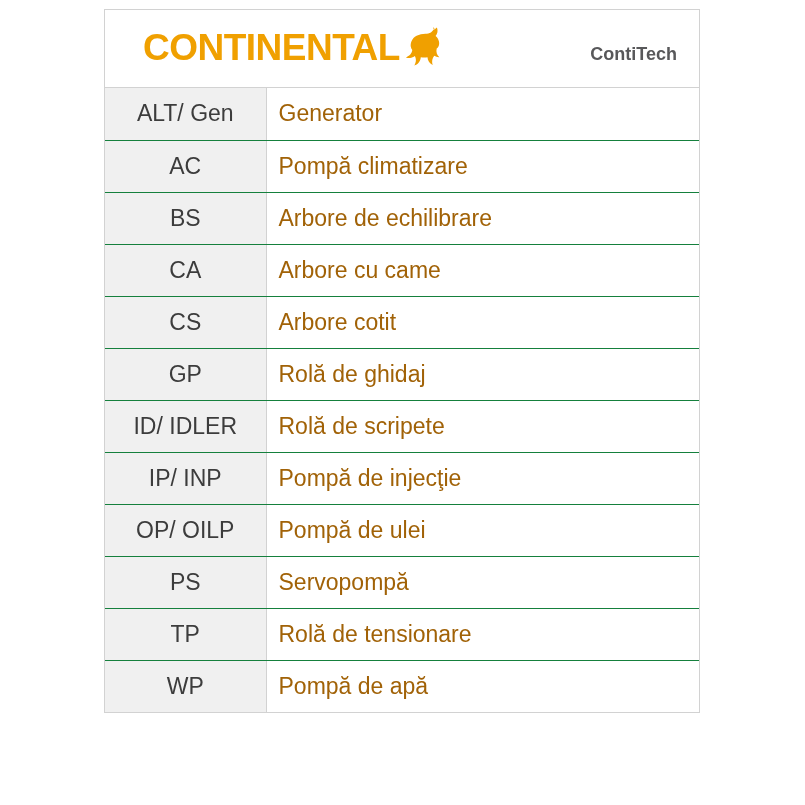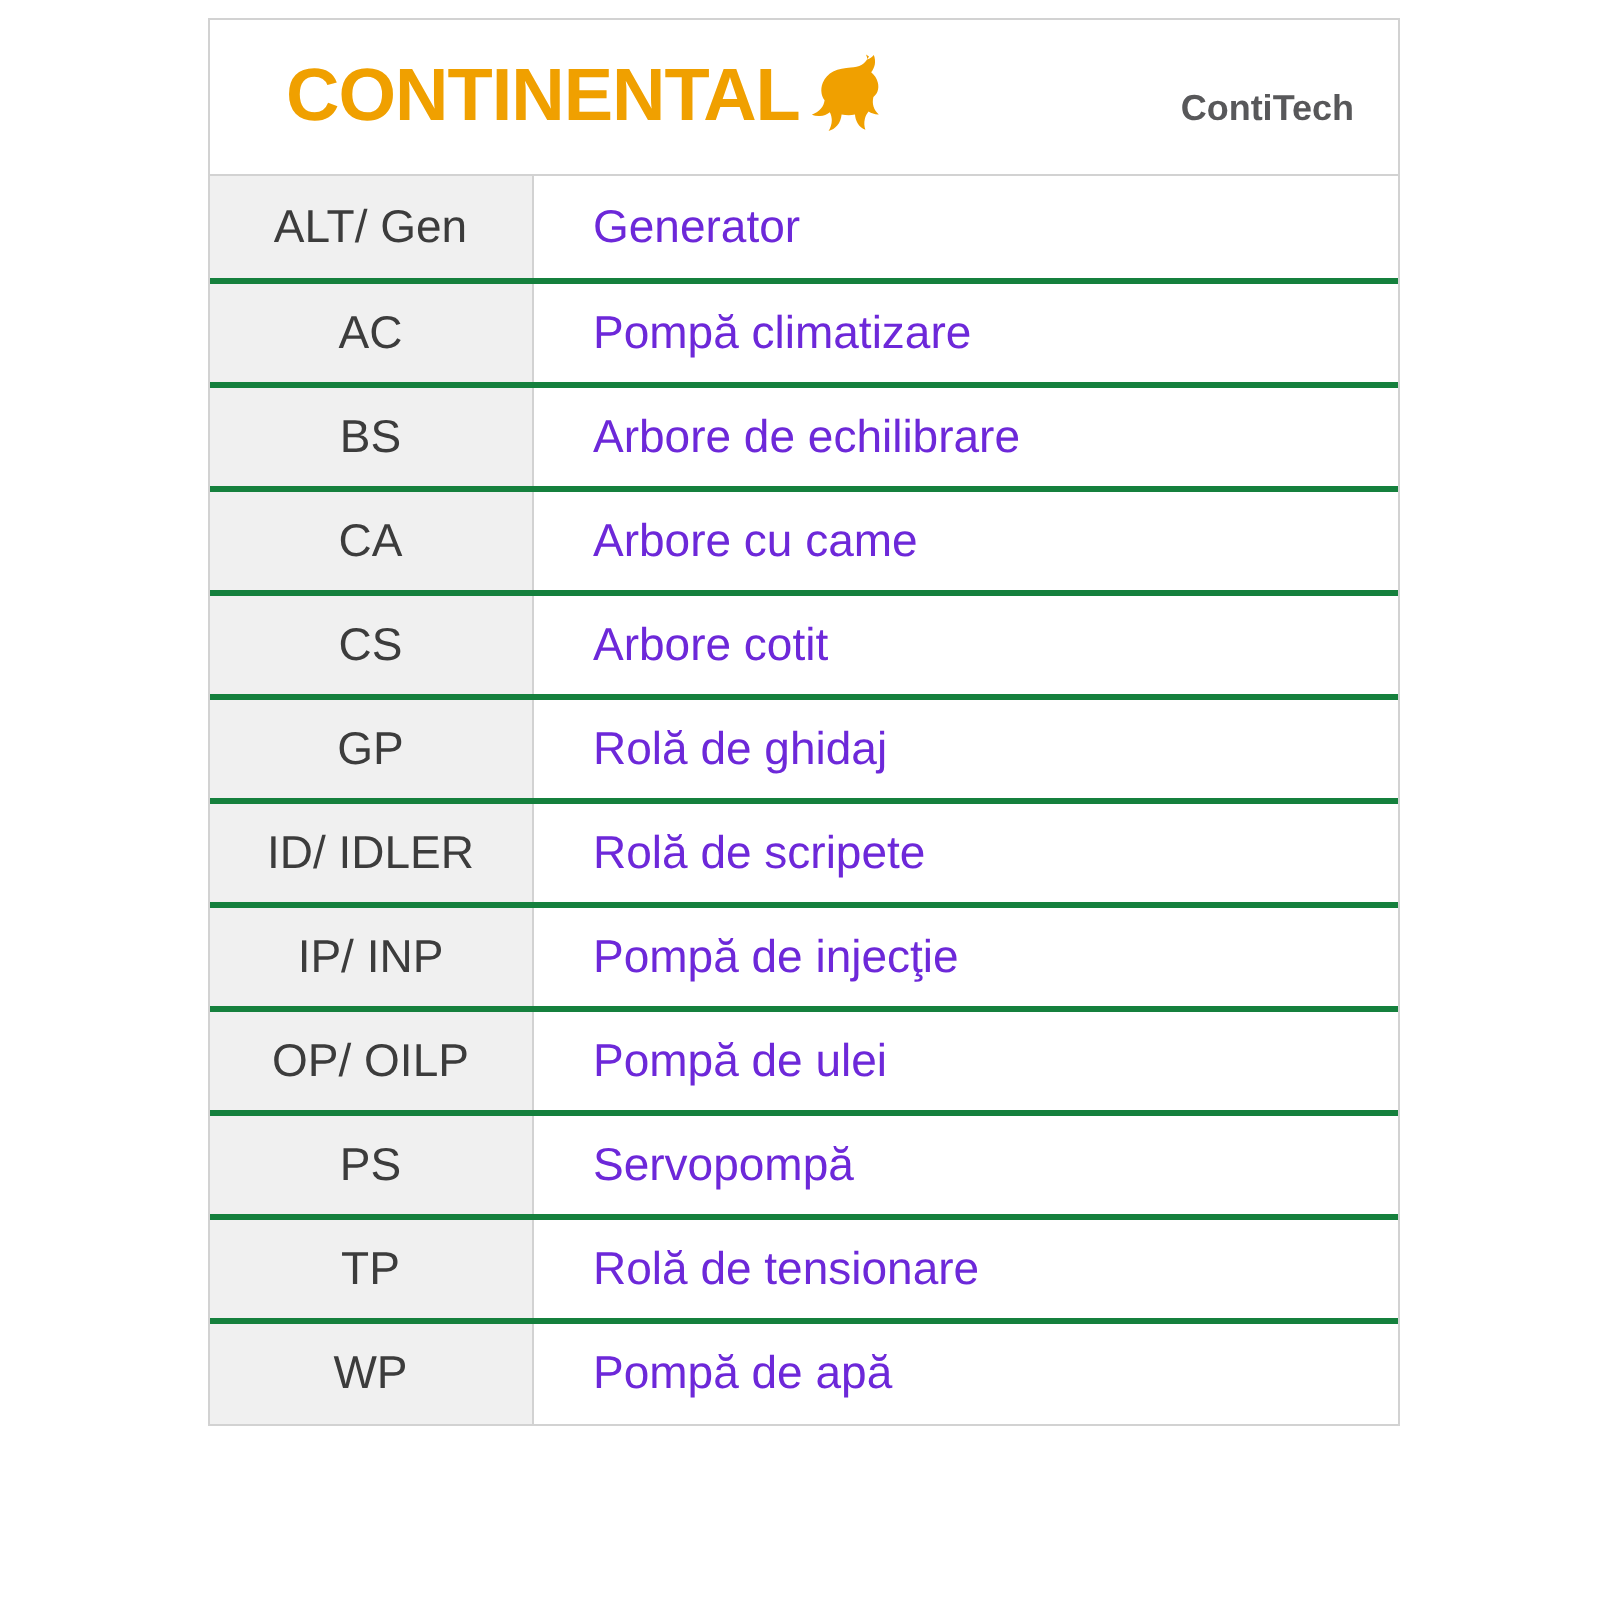--- a/index.html
+++ b/index.html
@@ -70,39 +70,39 @@
   }
 
   
   table.abbr {
     width: 100%;
     border-collapse: collapse;
     table-layout: fixed;
   }
   table.abbr td {
     height: 52px;
-    border-bottom: 3px solid #15803d;
+    border-bottom: 1px solid #15803d;
     vertical-align: middle;
     box-sizing: border-box;
   }
   td.code {
     width: 161px;
     background: #f0f0f0;
     border-right: 1px solid #d2d2d2;
     text-align: center;
     font-size: 23px;
     color: #3c3c3c;
     padding: 0 4px;
     white-space: nowrap;
   }
   td.desc {
     background: #ffffff;
     font-size: 23px;
-    color: #6d28d9;
-    padding-left: 30px;
+    color: #a16207;
+    padding-left: 12px;
     white-space: nowrap;
   }
   table.abbr tr:last-child td {
     border-bottom: none;
   }
 </style>
 </head>
 <body>
 
 <div class="page">

